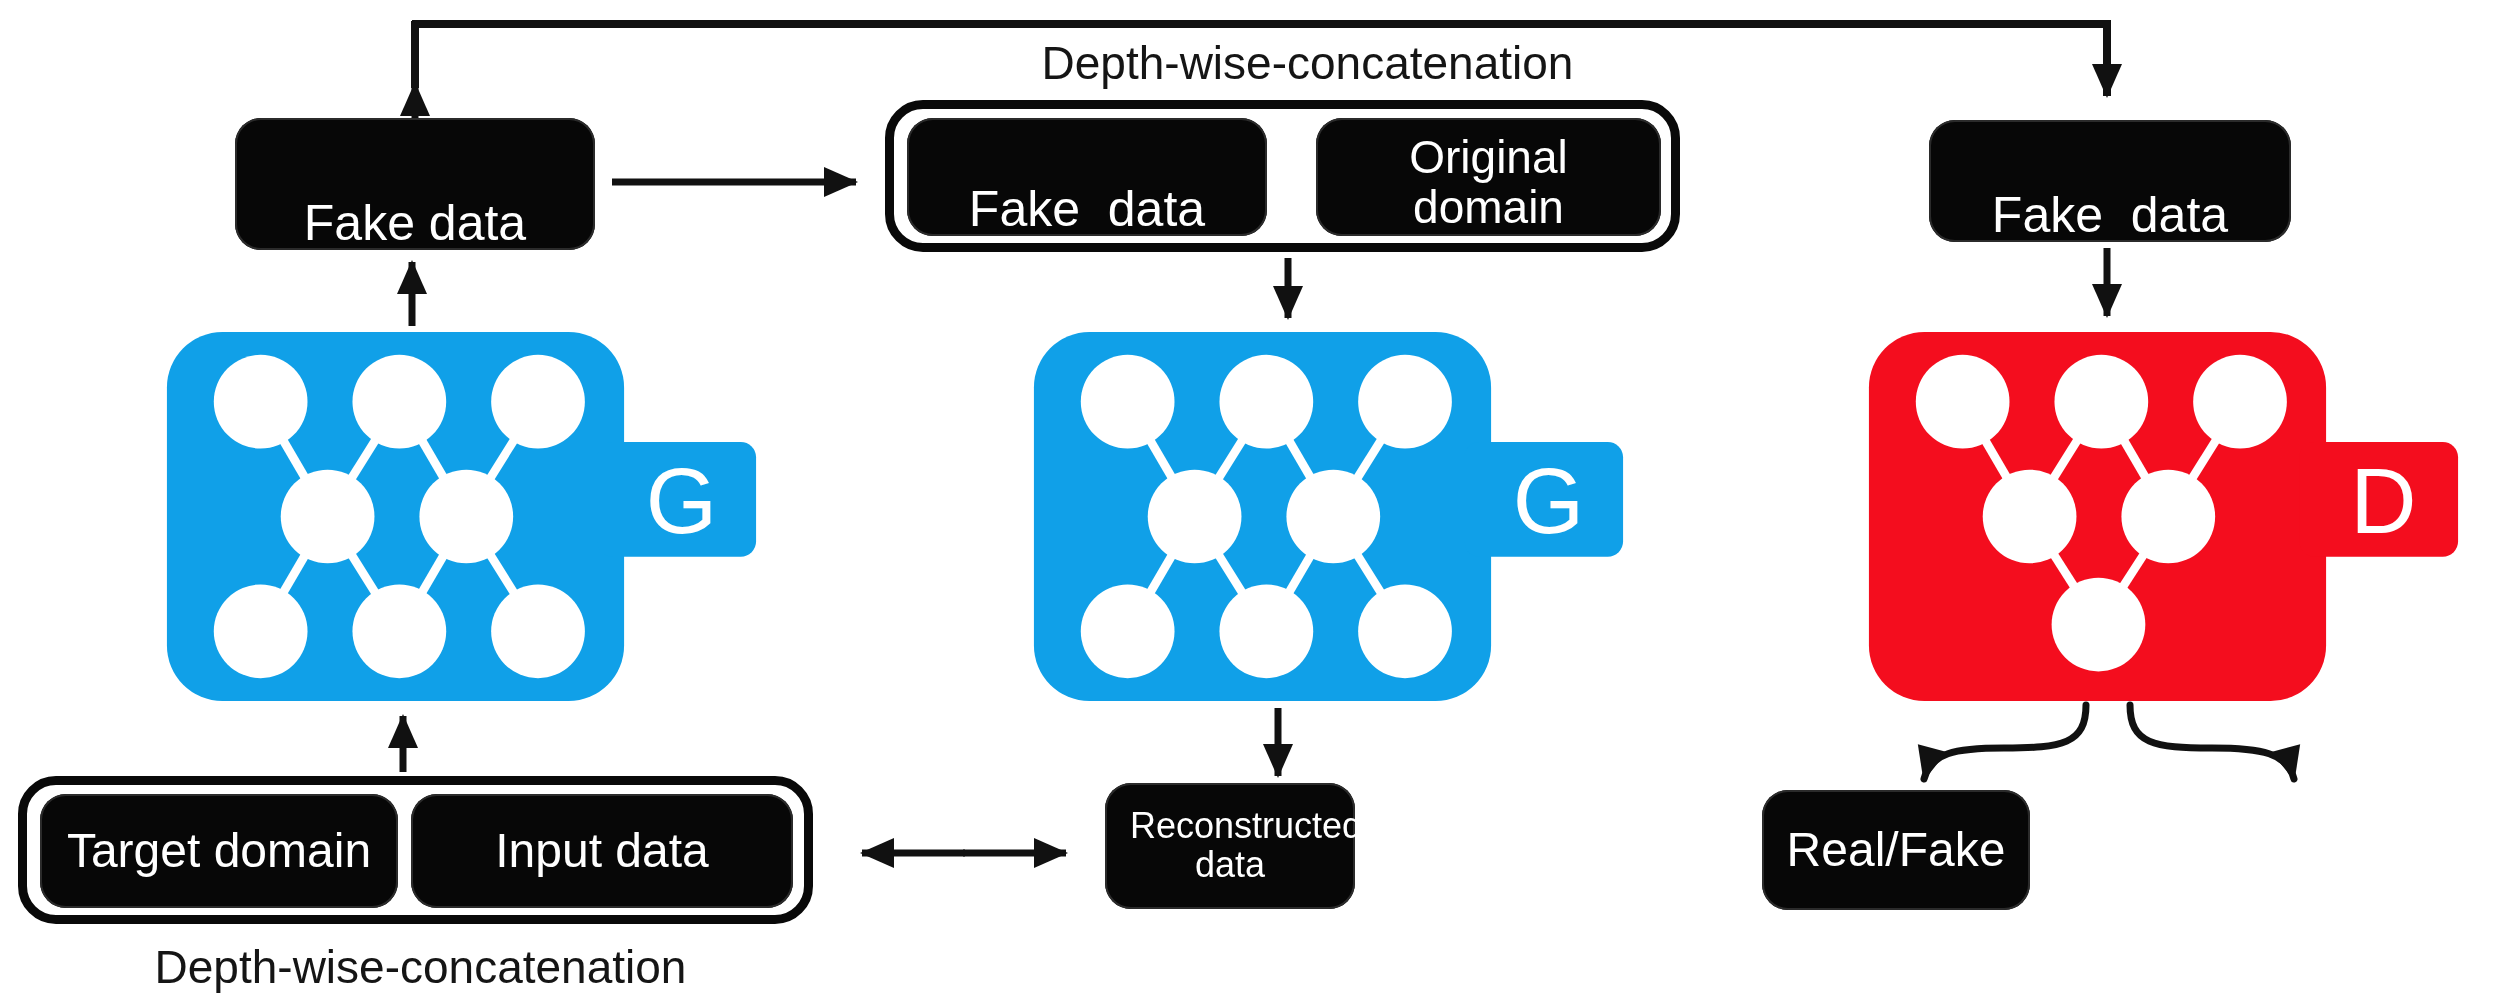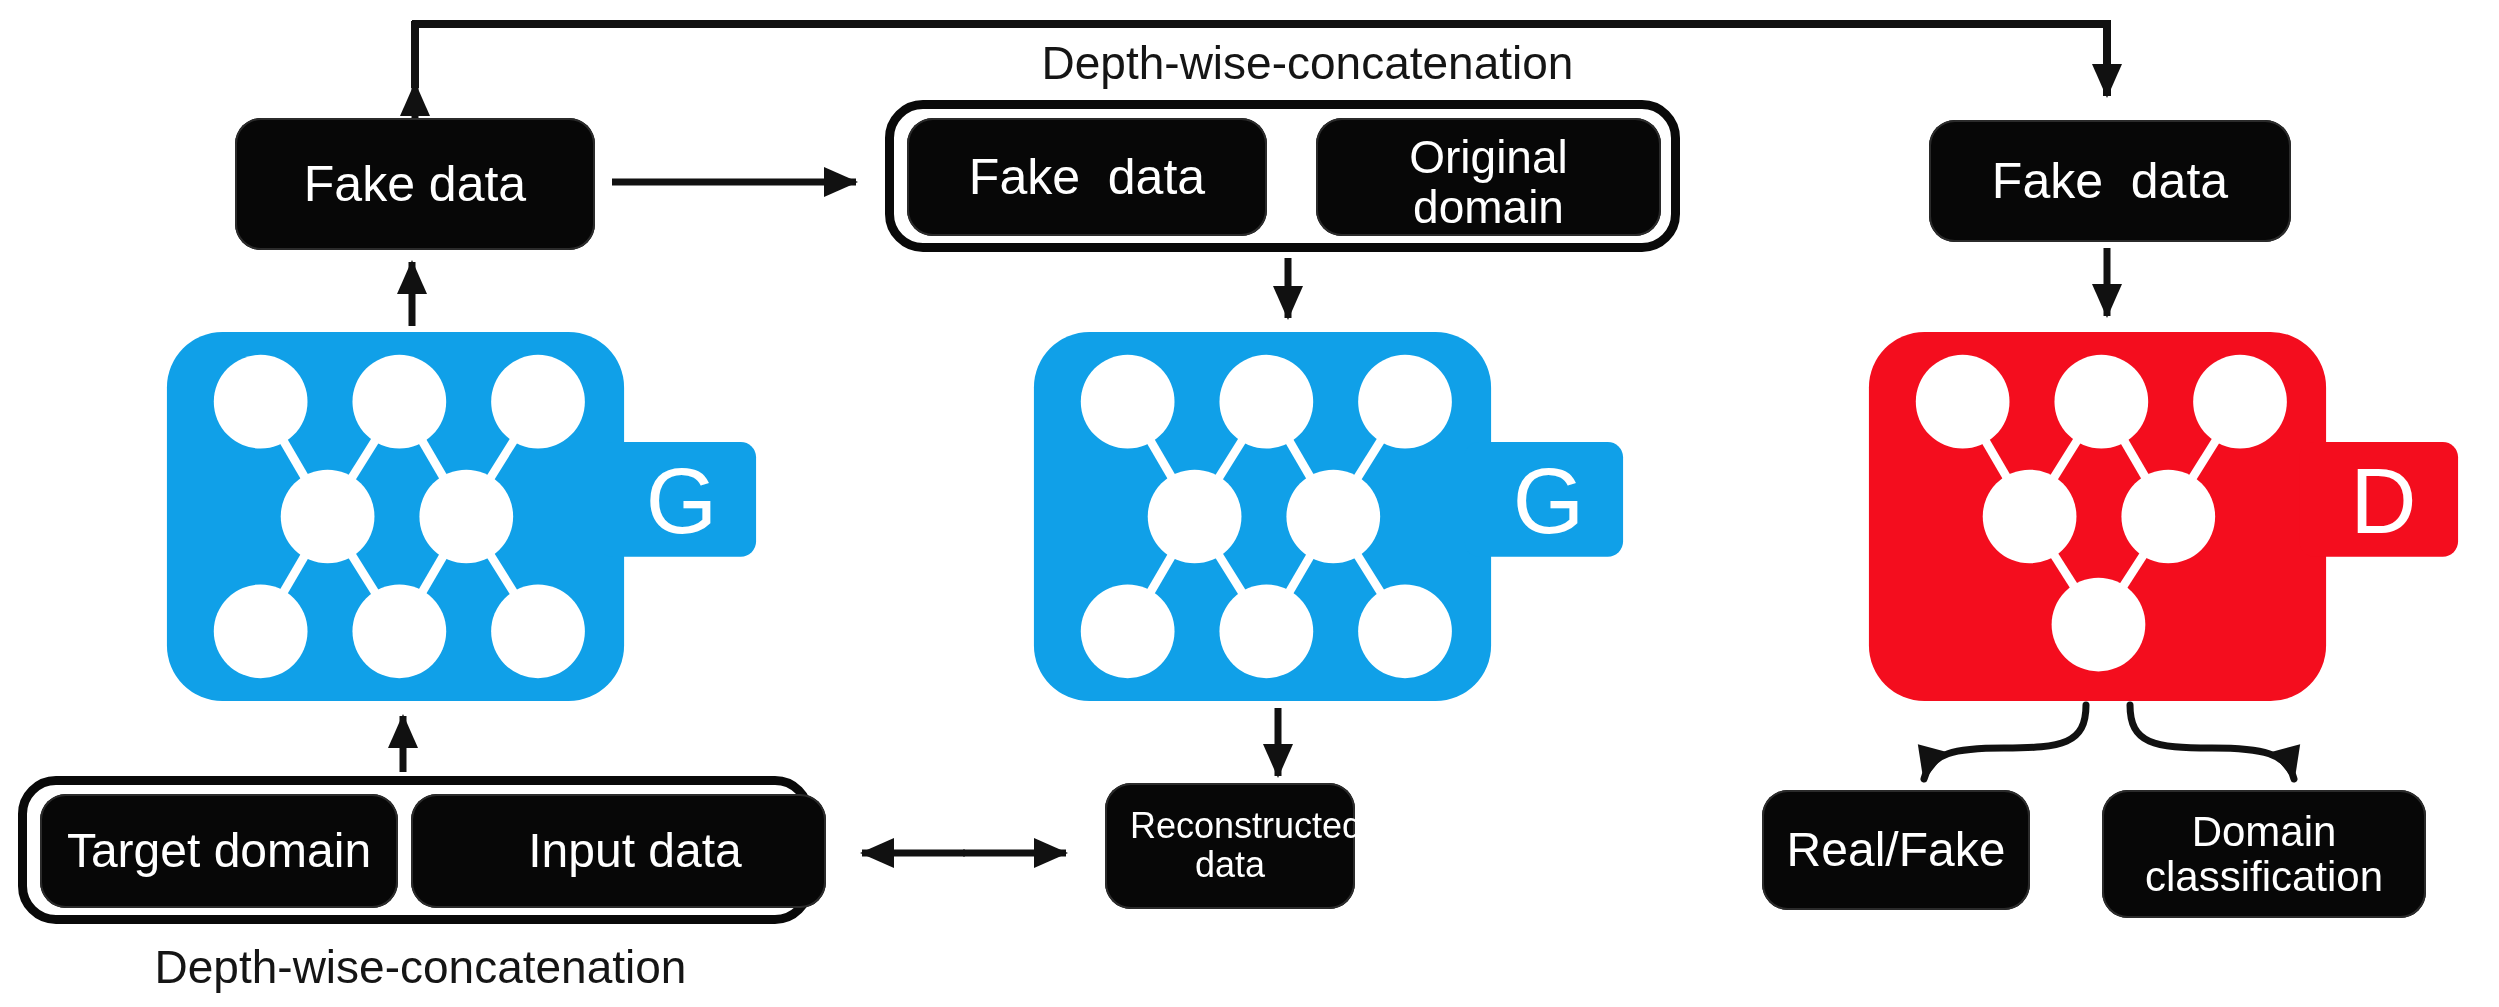--- a/index.html
+++ b/index.html
@@ -29,21 +29,21 @@
     box-sizing:border-box;
   }
   .caption{
     position:absolute;
     color:#151515;
     text-align:center;
     font-size:46px;
     letter-spacing:0px;
   }
   .neticon{position:absolute;}
-  .fs50{font-size:50px;}
+  .fs50{font-size:50px;align-items:flex-end;}
   .fs48{font-size:48px;}
   .fs46{font-size:46px;}
   .fs42{font-size:42px;}
   .fs36{font-size:36px;}
 </style>
 </head>
 <body>
 
 <div class="canvas">
 
@@ -169,30 +169,27 @@
         <circle cx="315" cy="195" r="49"></circle>
       <circle cx="242" cy="308" r="49"></circle>
     </g>
     <text x="540" y="179" text-anchor="middle" dominant-baseline="central" font-size="96" fill="#ffffff" font-family="Liberation Sans, sans-serif">D</text>
   </svg>
 
   <div class="container" style="left:18px;top:776px;width:795px;height:148px;text-decoration:underline;">
     <div class="nb fs48" style="left: 13px; top: 9px; width: 358px; height: 114px; background: rgb(7, 7, 7);">
       <span class="lbl">Target domain</span>
     </div>
-    <div class="nb fs48" style="left: 384px; top: 9px; width: 382px; height: 114px; background: rgb(7, 7, 7); padding-left: 33px;">
+    <div class="nb fs48" style="left: 384px; top: 9px; width: 382px; height: 114px; background: rgb(7, 7, 7);">
       <span class="lbl">Input data</span>
     </div>
   </div>
 
   <div class="nb fs36" style="left: 1105px; top: 783px; width: 250px; height: 126px; background: rgb(7, 7, 7); justify-content: center;">
     <span class="lbl" style="width:200px;">Reconstructed data</span>
   </div>
 
   <div class="nb fs48" style="left: 1762px; top: 790px; width: 268px; height: 120px; background: rgb(7, 7, 7);">
     <span class="lbl">Real/Fake</span>
   </div>
 
-  <div class="nb fs42" style="left: 2102px; top: 790px; width: 324px; height: 128px; background: rgb(7, 7, 7);">
-    <span class="lbl" style="width:260px;">Domain classification</span>
-  </div>
 
 </div>
 
 </body></html>

